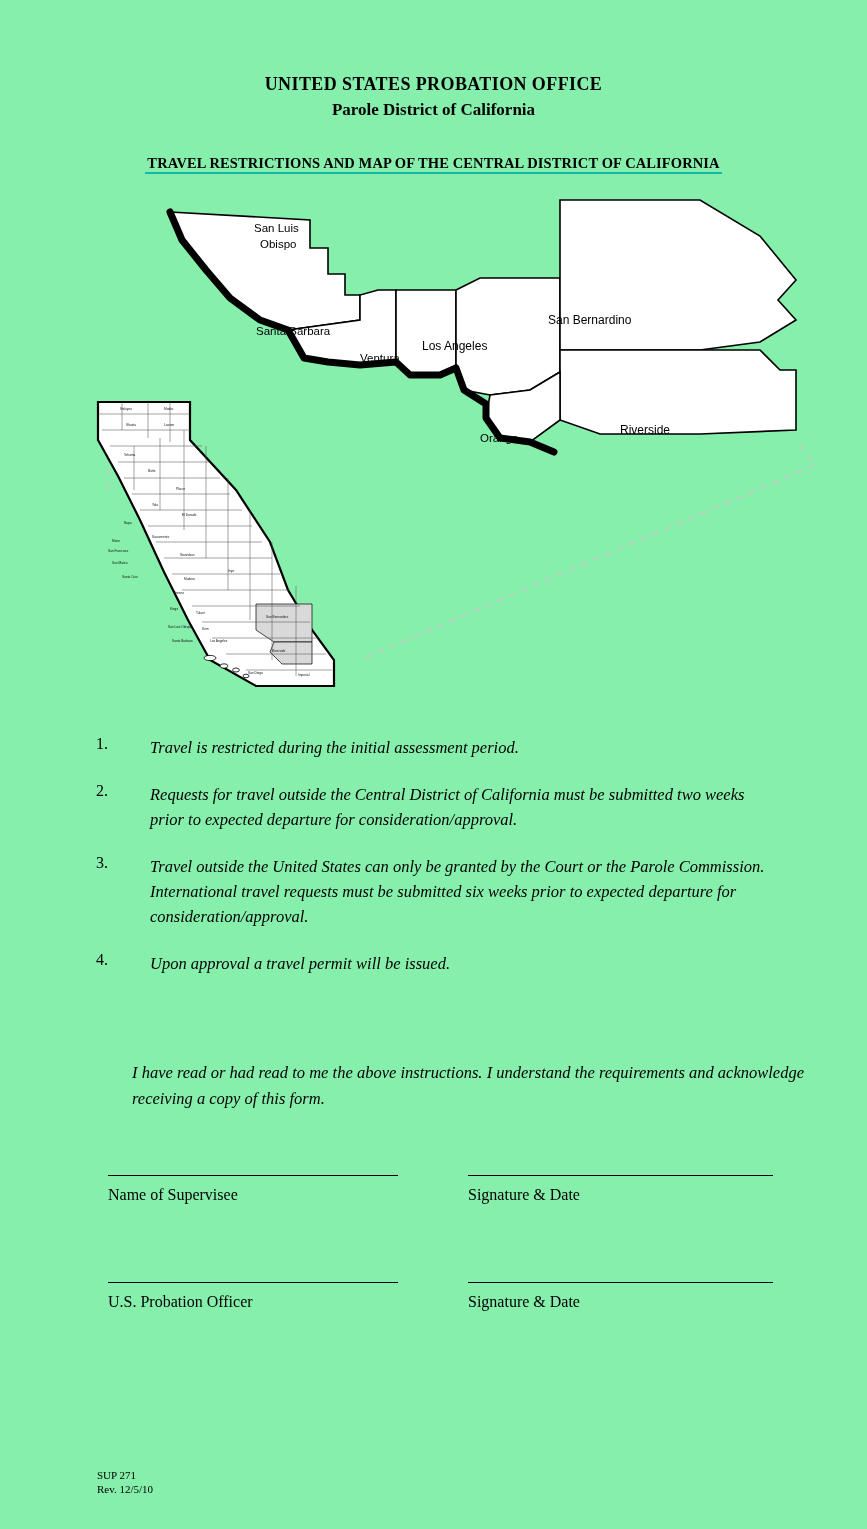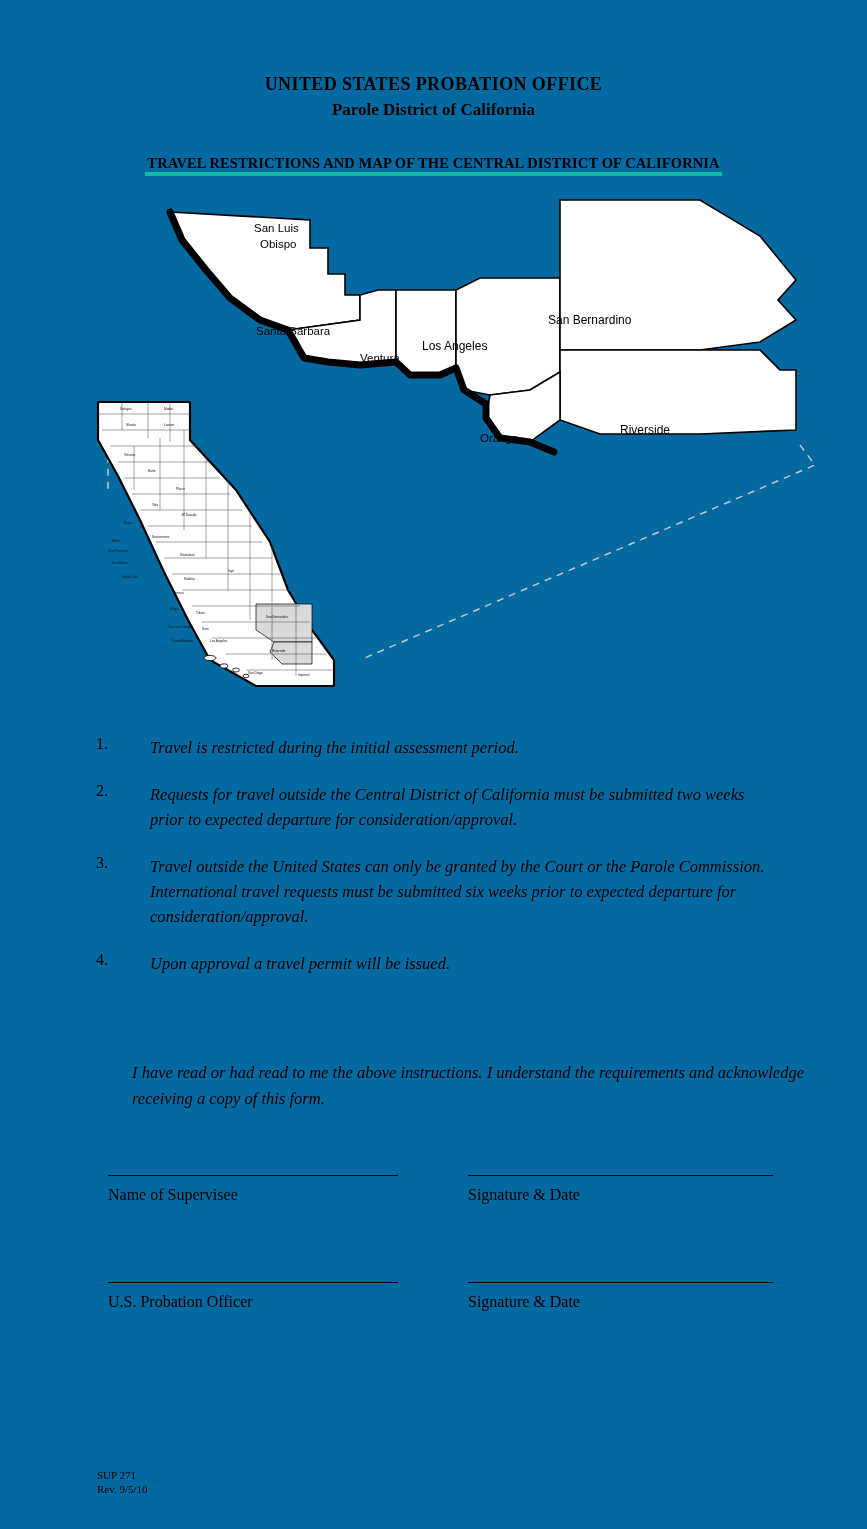--- a/index.html
+++ b/index.html
@@ -14,21 +14,21 @@
     font-family: "Liberation Serif", serif;
     color: #000000;
     overflow: hidden;
   }
 
   .page {
     position: absolute;
     left: 0; top: 0;
     width: 867px;
     height: 1529px;
-    background: #0369a1;
+    background: #86efac;
   }
 
   
   .header {
     position: absolute;
     left: 0;
     top: 72px;
     width: 867px;
     text-align: center;
   }
@@ -49,21 +49,21 @@
     position: absolute;
     left: 0;
     top: 155px;
     width: 867px;
     text-align: center;
     font-size: 14.5px;
     font-weight: bold;
     letter-spacing: 0.1px;
   }
   .subtitle span {
-    border-bottom: 4px solid #14b8a6;
+    border-bottom: 2px solid #14b8a6;
     padding: 0 2px 1px 2px;
   }
 
   
   .map-area {
     position: absolute;
     left: 60px;
     top: 190px;
     width: 760px;
     height: 530px;
@@ -331,16 +331,16 @@
       </div>
       <div class="sig-cell right">
         <div class="sig-line"></div>
         <div class="sig-label">Signature &amp; Date</div>
       </div>
     </div>
   </div>
 
   <div class="footer">
     <div>SUP 271</div>
-    <div>Rev. 9/5/10</div>
+    <div>Rev. 12/5/10</div>
   </div>
 
 </div>
 
 </body></html>

